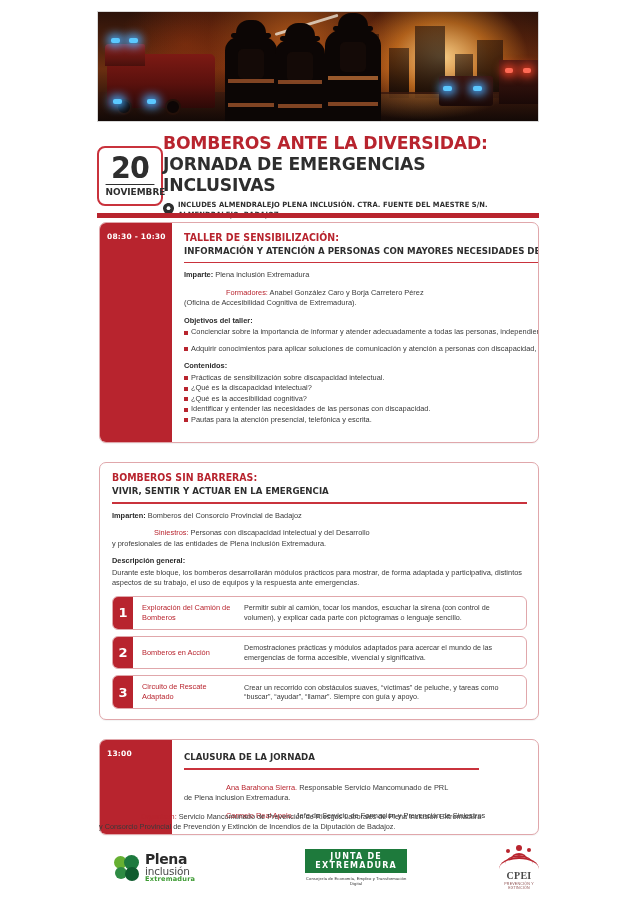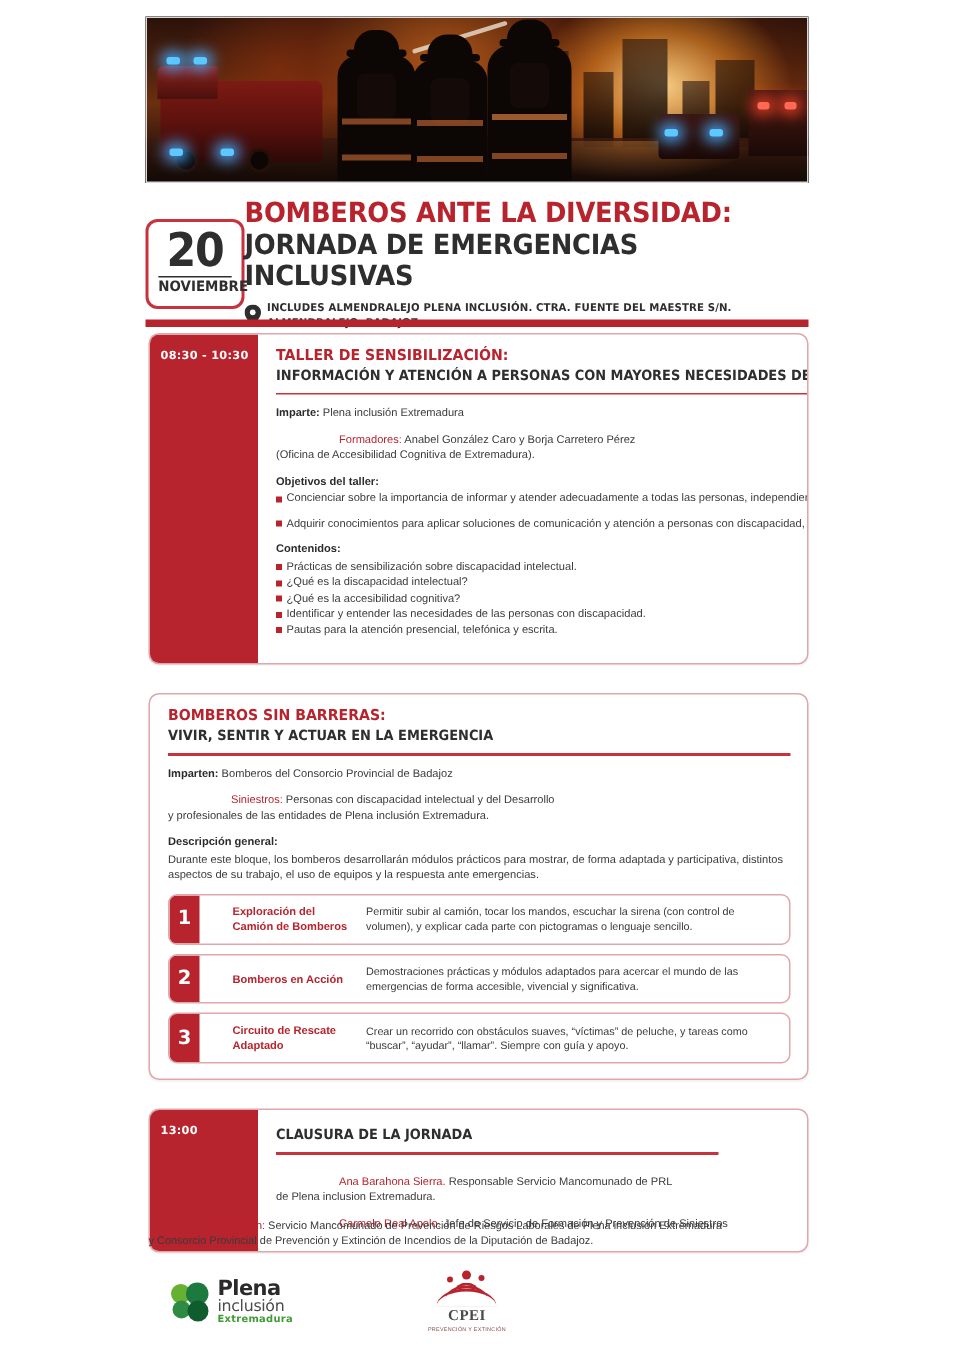--- a/index.html
+++ b/index.html
@@ -325,27 +325,27 @@
     color: #fff;
     font-family: "DejaVu Sans", sans-serif;
     font-weight: 700;
     font-size: 13px;
     display: flex;
     align-items: center;
     justify-content: center;
   }
   .act-title {
     flex: 0 0 108px;
-    font-weight: 700;
+    font-weight: 400;
     font-size: 7.4px;
     line-height: 10px;
     color: #b8242e;
     display: flex;
     align-items: center;
-    padding: 6px 6px 6px 22px;
+    padding: 6px 6px 6px 9px;
   }
   .act-desc {
     flex: 1 1 auto;
     font-size: 7.2px;
     line-height: 9.8px;
     color: #3a3a3a;
     padding: 6px 6px 6px 3px;
     display: flex;
     align-items: center;
   }
@@ -628,20 +628,24 @@
           <i class="c3"></i>
           <i class="c4"></i>
       </div>
       <div class="plena-text">
         <div class="plena-1">Plena</div>
         <div class="plena-2">inclusión</div>
         <div class="plena-3">Extremadura</div>
       </div>
     </div>
 
+    <div class="logo-junta">
+      <div class="junta-bar">JUNTA DE EXTREMADURA</div>
+      <div class="junta-sub">Consejería de Economía, Empleo y Transformación Digital</div>
+    </div>
 
     <div class="logo-cpei">
       <div class="cpei-mark">
         <div class="dot d1"></div>
           <div class="dot d2"></div>
           <div class="dot d3"></div>
         <div class="arc a3"></div>
           <div class="arc a2"></div>
           <div class="arc a1"></div>
       </div>

